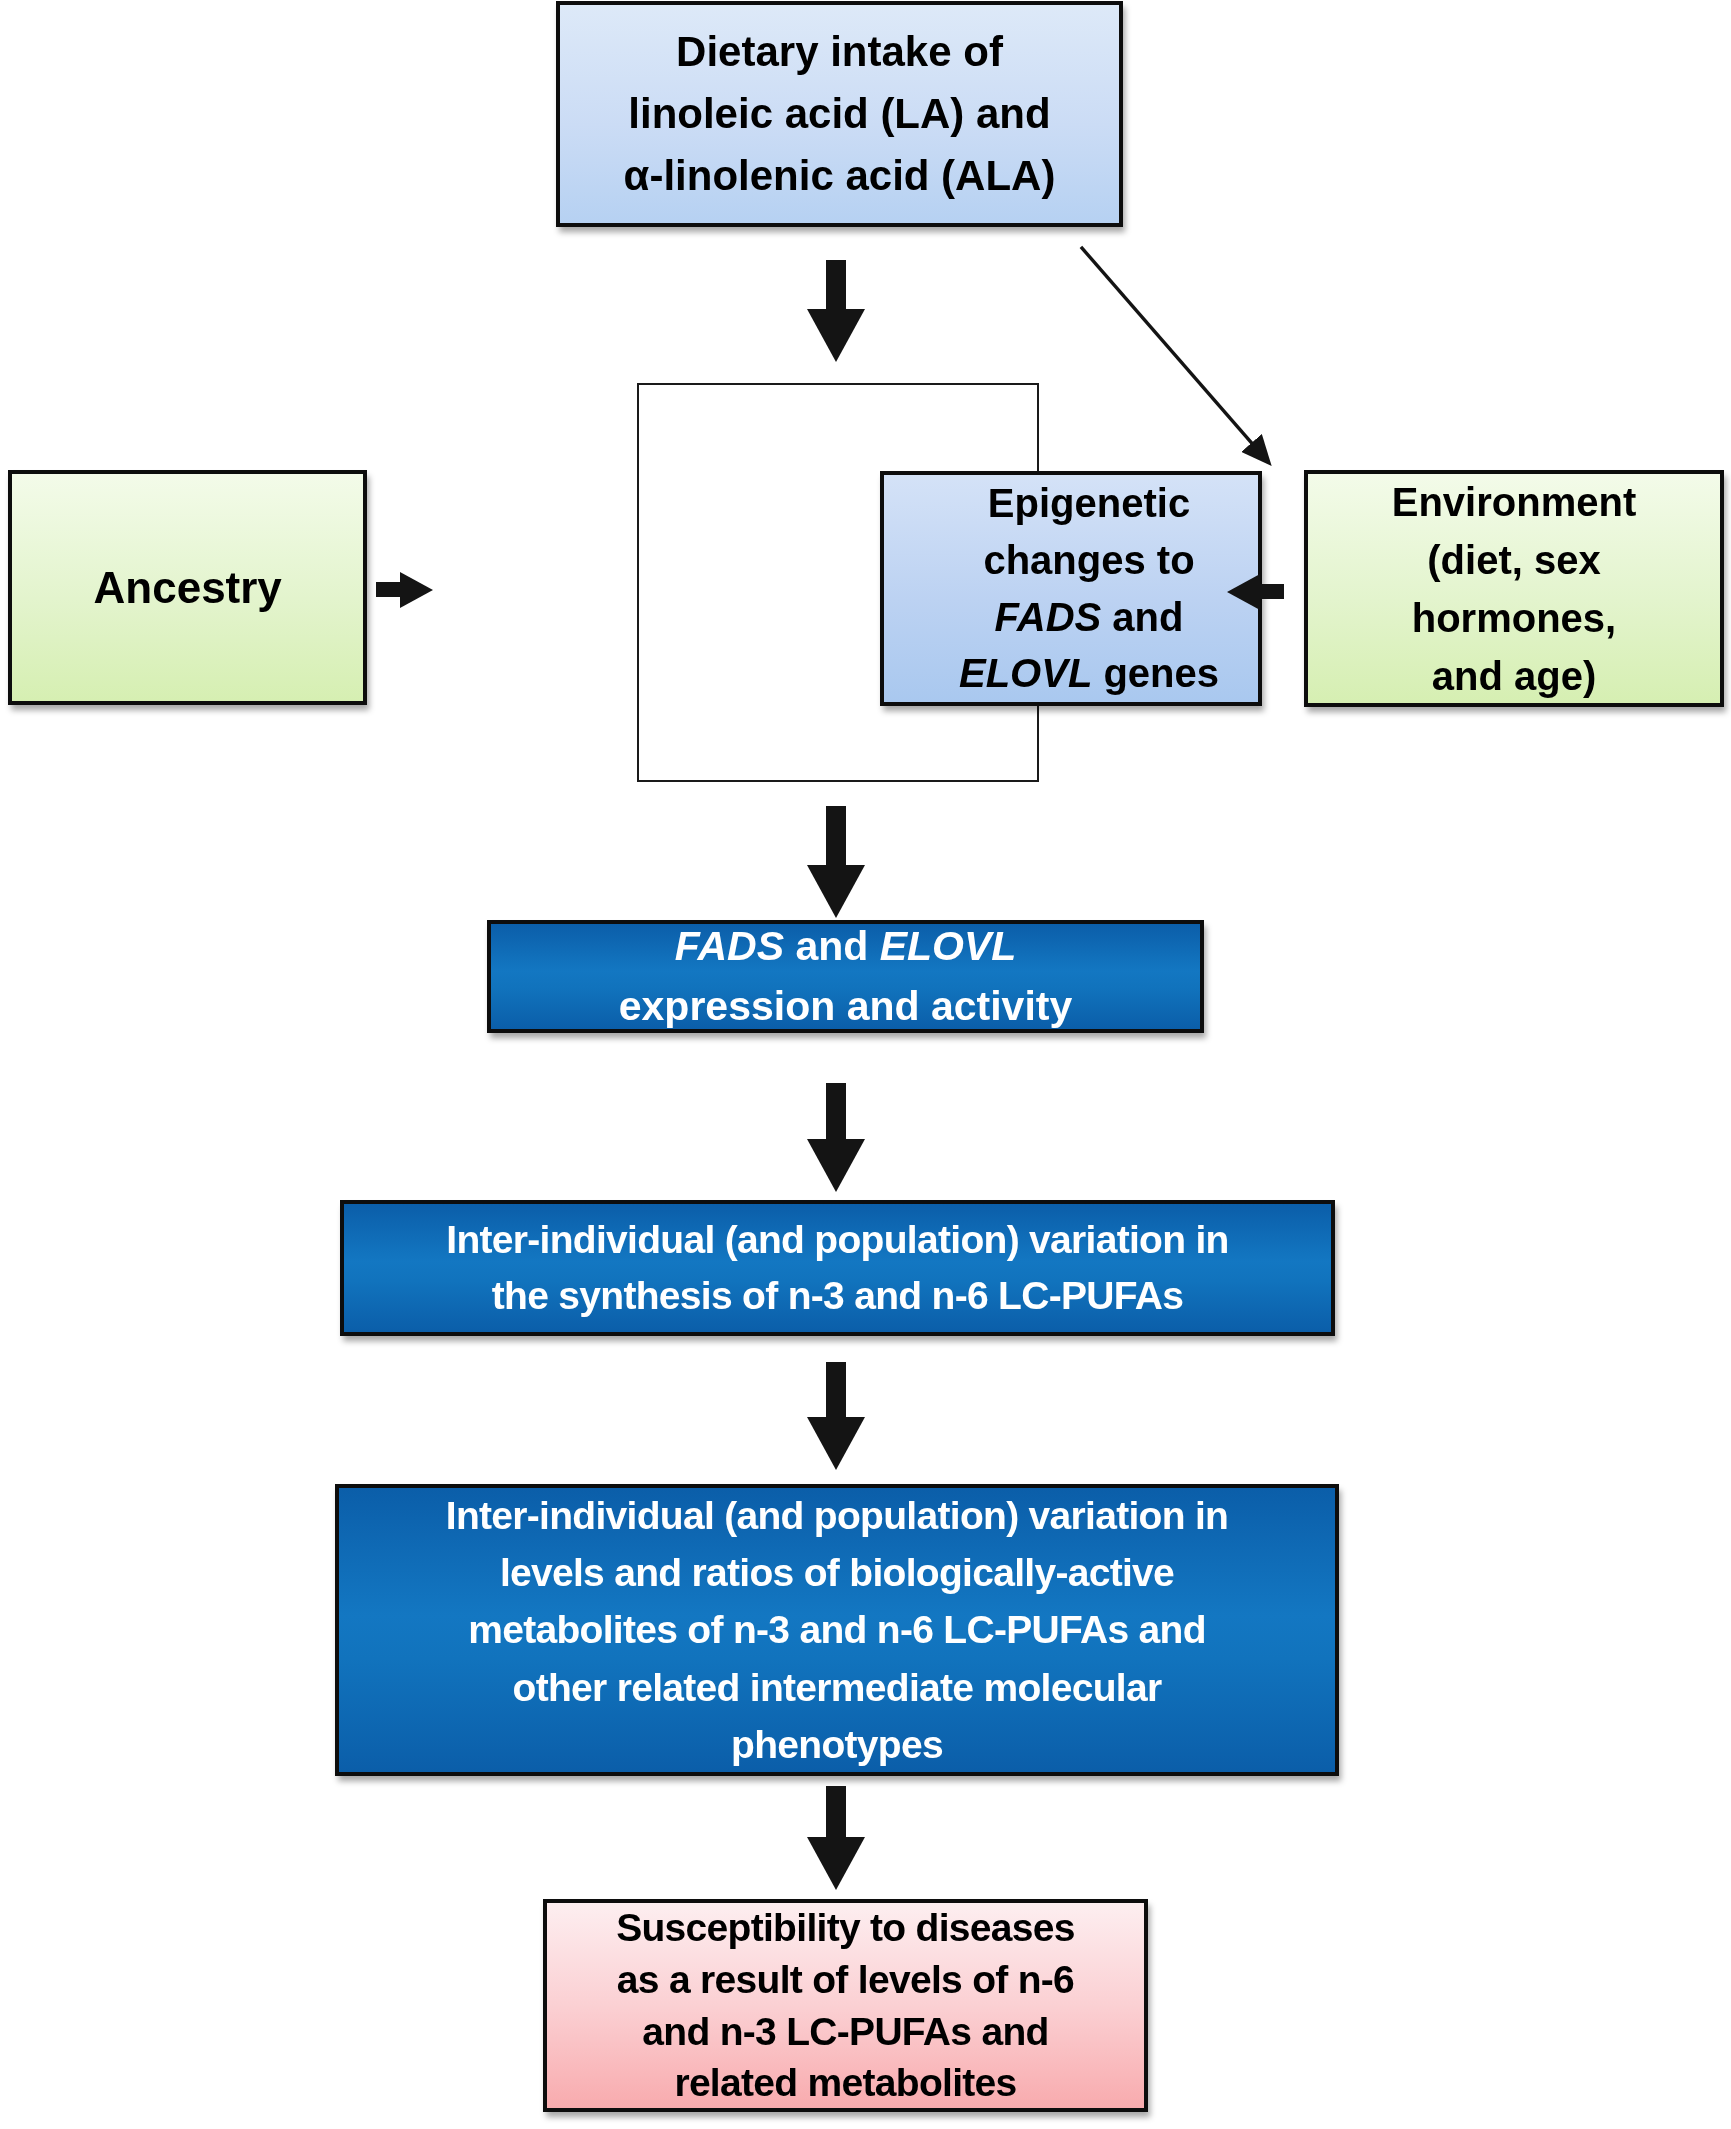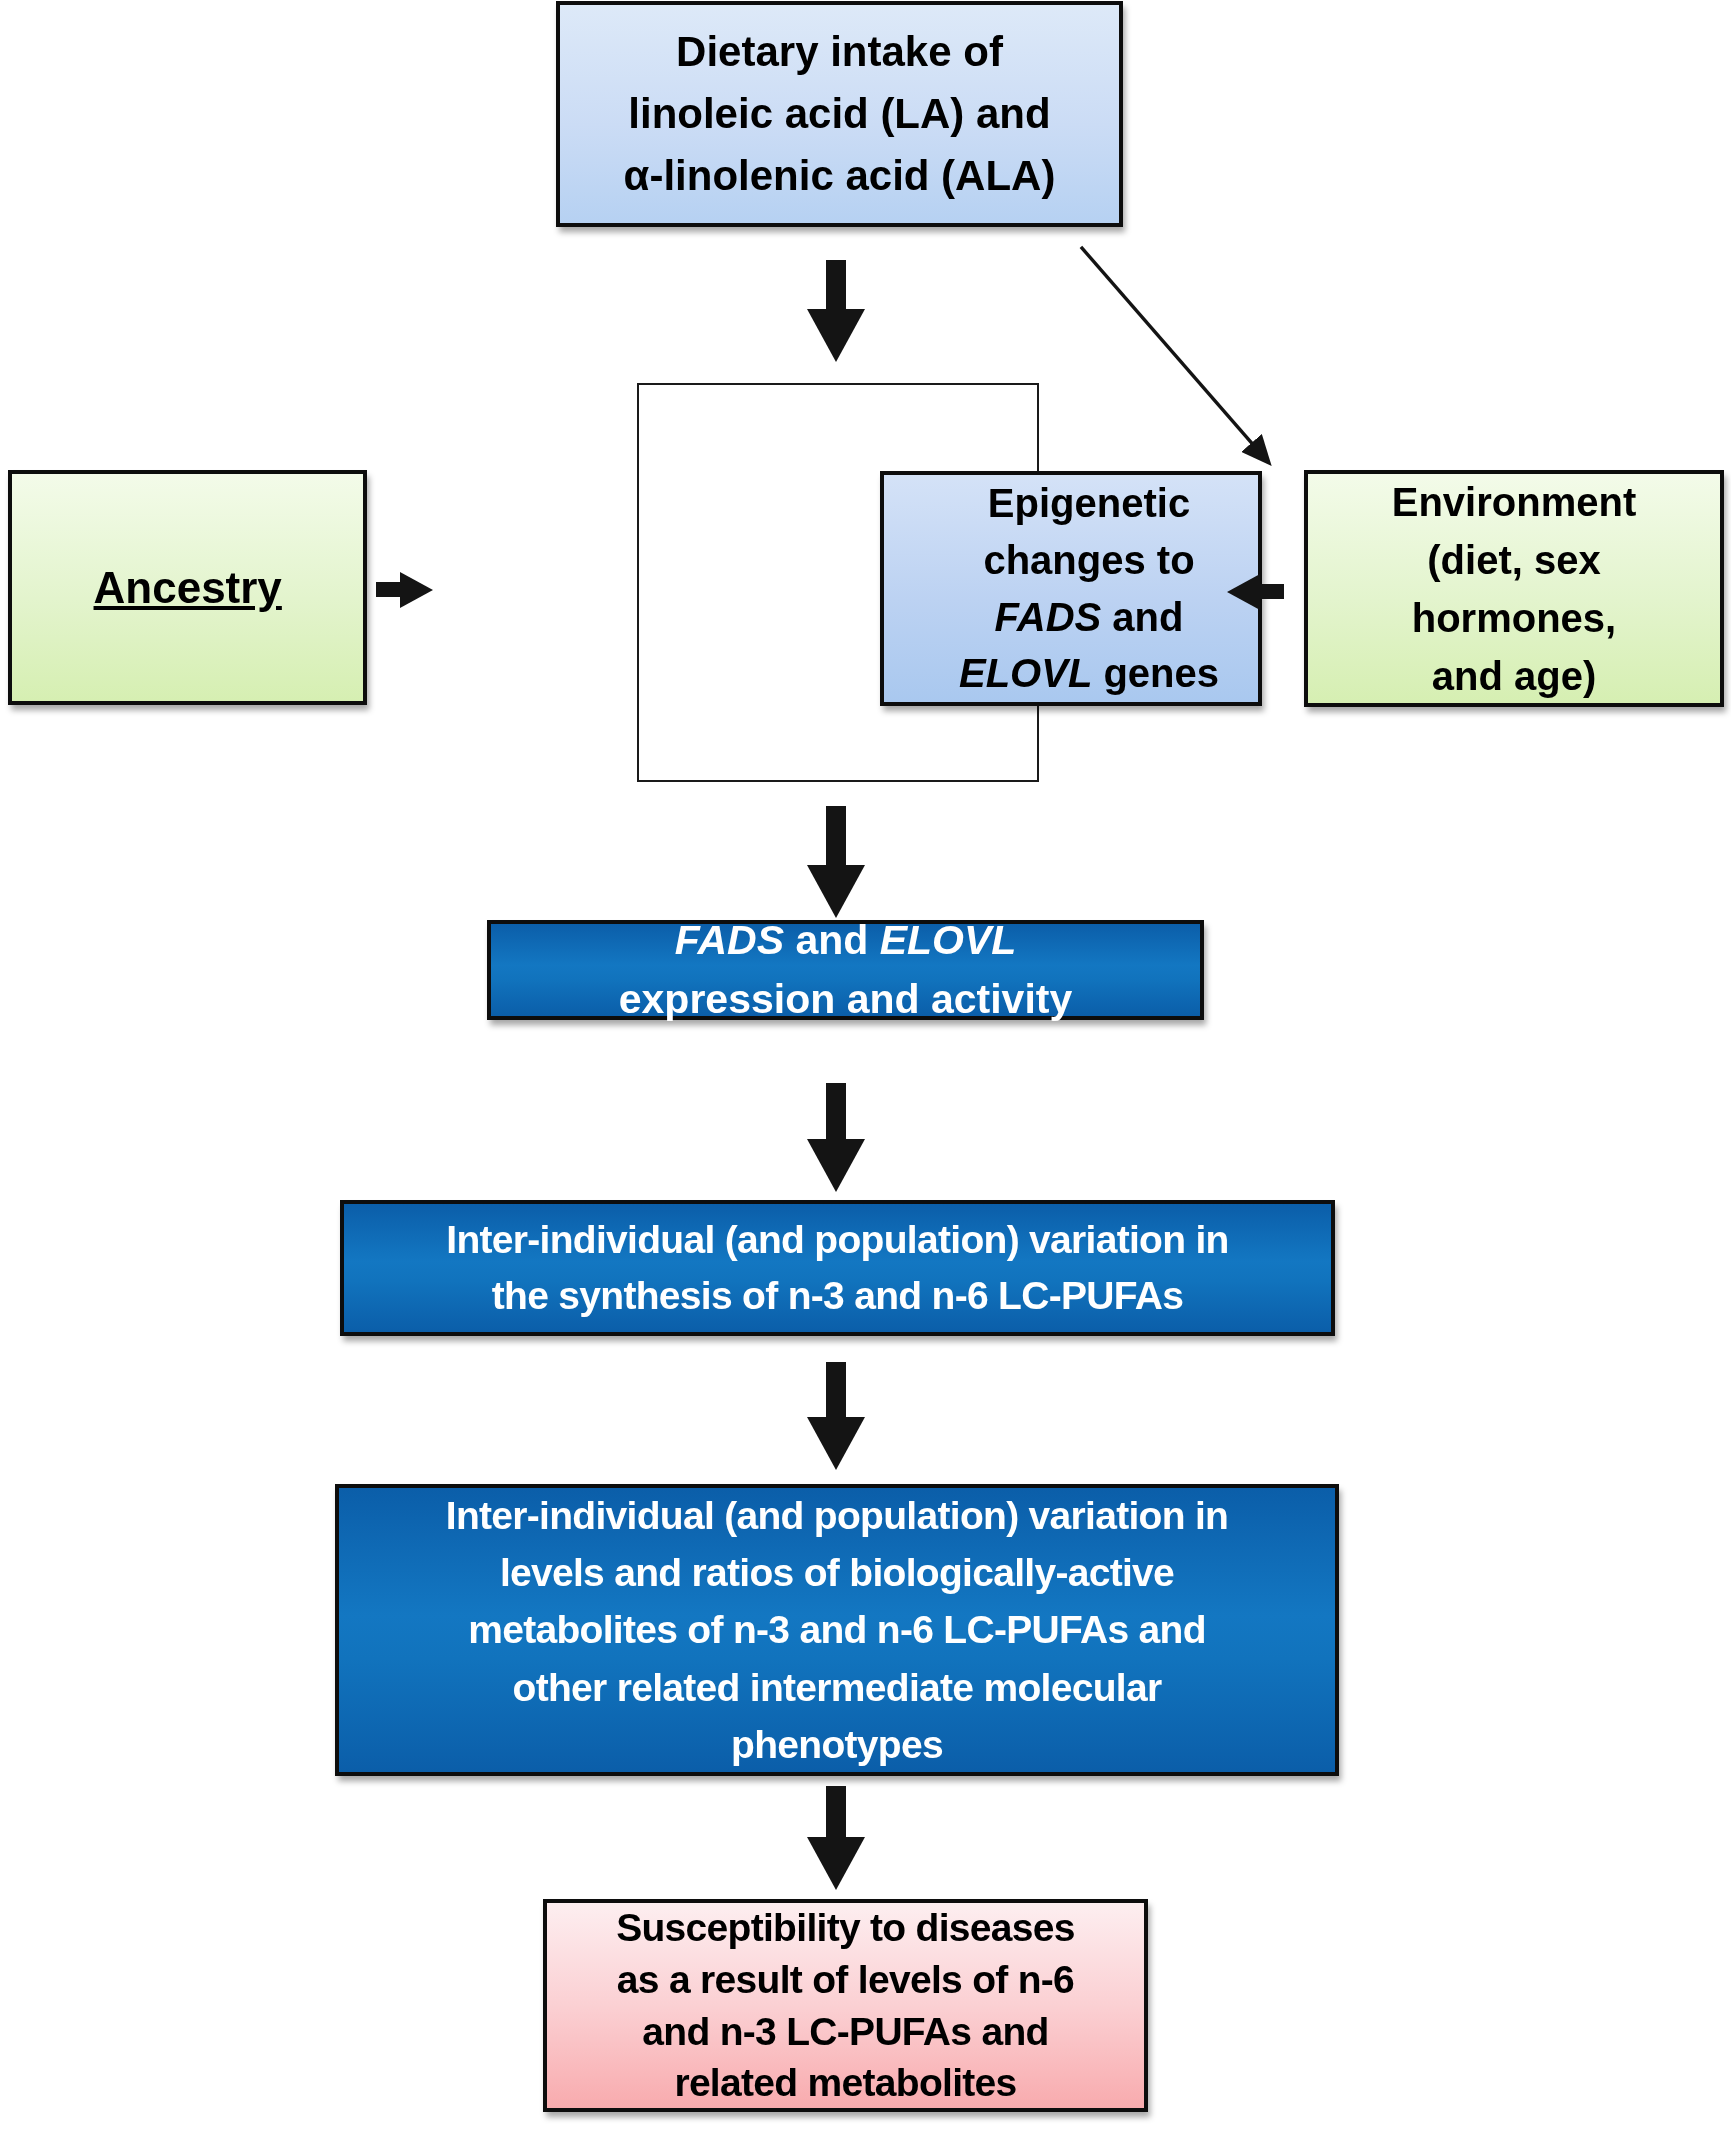--- a/index.html
+++ b/index.html
@@ -23,21 +23,21 @@
   }
   .node .txt{white-space:nowrap;}
   em{font-style:italic;}
   .lightblue{background:linear-gradient(180deg,#dde9f8 0%,#cbdcf5 55%,#b6d1f2 100%);}
   .midblue{background:linear-gradient(180deg,#d4e2f7 0%,#bcd2f2 55%,#a9c8ef 100%);}
   .green{background:linear-gradient(180deg,#f3fbe9 0%,#e3f4cd 55%,#d6efb2 100%);}
   .darkblue{background:linear-gradient(180deg,#0b5ea9 0%,#1377c2 45%,#1173bd 60%,#0b5ea9 100%);color:#fff;}
   .pink{background:linear-gradient(180deg,#fdeef0 0%,#fbd0d3 50%,#f8abae 100%);}
 
   .f-dietary{font-size:42px;line-height:1.48;}
-  .f-ancestry{font-size:44px;text-decoration:underline;}
+  .f-ancestry{font-size:44px;}
   .f-genes{font-size:40px;line-height:1.42;}
   .f-env{font-size:40px;line-height:1.45;}
   .f-expr{font-size:41px;line-height:1.44;}
   .f-wide{font-size:39px;line-height:1.44;letter-spacing:-0.7px;}
   .f-metab{font-size:39px;line-height:1.47;letter-spacing:-0.7px;}
   .f-susc{font-size:39px;line-height:1.33;letter-spacing:-0.7px;}
 
   .frame{
     position:absolute;
     box-sizing:border-box;
@@ -123,21 +123,21 @@
 
   <div class="node green f-env" style="left:1304px;top:470px;width:420px;height:237px;">
     <span class="txt">Environment<br>(diet, sex<br>hormones,<br>and age)</span>
   </div>
 
   <div class="varrow" style="left:807px;top:806px;height:112px;">
     <div class="shaft"></div>
     <div class="head"></div>
   </div>
 
-  <div class="node darkblue f-expr" style="left:487px;top:920px;width:717px;height:100px;">
+  <div class="node darkblue f-expr" style="left:487px;top:920px;width:717px;height:113px;">
     <span class="txt"><em>FADS</em> and <em>ELOVL</em><br>expression and activity</span>
   </div>
 
   <div class="varrow" style="left:807px;top:1083px;height:109px;">
     <div class="shaft"></div>
     <div class="head"></div>
   </div>
 
   <div class="node darkblue f-wide" style="left:340px;top:1200px;width:995px;height:136px;">
     <span class="txt">Inter-individual (and population) variation in<br>the synthesis of n-3 and n-6 LC-PUFAs</span>

